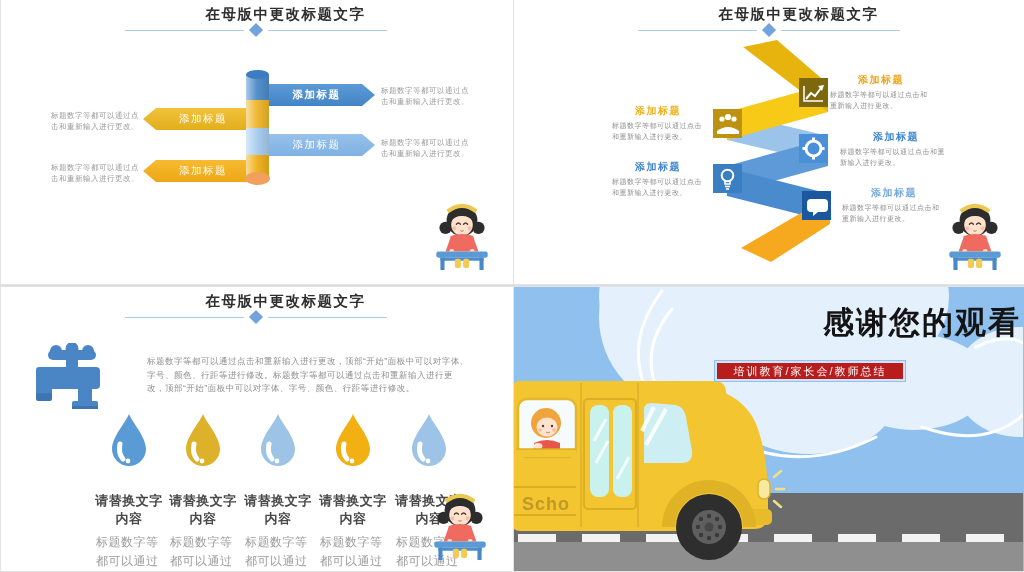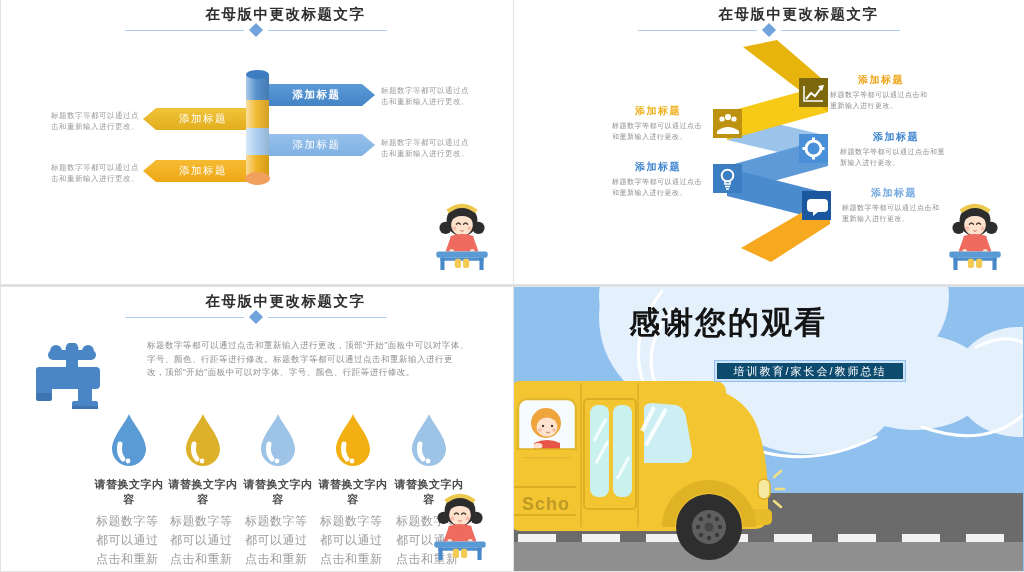--- a/index.html
+++ b/index.html
@@ -32,28 +32,28 @@
        background:linear-gradient(to bottom,#4d8ccb 0 26px,#f0b62b 26px 54px,#a8cdf0 54px 81px,#f0b01c 81px 106px)}
   .cyl-sheen{left:245px;top:74px;width:23px;height:106px;
        background:linear-gradient(90deg,rgba(255,255,255,.55),rgba(255,255,255,.05) 45%,rgba(0,0,0,.12))}
   .cap-top{left:245px;top:70px;width:23px;height:9px;border-radius:50%;background:#3d7cc0}
   .cap-bot{left:244px;top:172px;width:25px;height:13px;border-radius:50%;background:#f2a05e}
   
   .zlabel{font-size:10px;font-weight:bold;text-align:center;letter-spacing:1.5px}
   .zdesc{font-size:7px;color:#8f8f8f;line-height:1.55;margin-top:3px;letter-spacing:.5px;text-align:left}
   
   .dropcol{position:absolute;top:126px;width:74px;text-align:center}
-  .droplabel{font-size:11px;font-weight:bold;color:#4a4a4a;margin-top:6px;letter-spacing:.5px}
+  .droplabel{font-size:13px;font-weight:bold;color:#4a4a4a;margin-top:21px;letter-spacing:.5px}
   .dropdesc{font-size:12px;color:#9b9b9b;line-height:1.6;text-align:left;margin:5px 2px 0 4px;letter-spacing:.5px}
   
-  .thanks-title{position:absolute;left:115px;top:15px;width:392px;text-align:left;
+  .thanks-title{position:absolute;left:115px;top:15px;width:392px;text-align:right;
                 font-size:31px;font-weight:700;color:#141414;letter-spacing:2px;z-index:6}
   .banner{position:absolute;left:200px;top:73px;width:192px;height:22px;border:1px solid #8fc0f0;
           background:#cfe3f7;z-index:6;box-sizing:border-box;padding:2px}
-  .banner-inner{background:#0c4a6e;height:100%;display:flex;align-items:center;justify-content:center;
+  .banner-inner{background:#b91c1c;height:100%;display:flex;align-items:center;justify-content:center;
           color:#fff;font-size:11px;letter-spacing:2px}
   .info{position:absolute;left:260px;top:108px;width:97px;font-size:9px;color:#2b2b2b;
         line-height:1.55;z-index:6;letter-spacing:.5px}
   .girl{position:absolute;width:62px;height:74px}
 </style>
 </head>
 <body>
 
 <svg width="0" height="0" style="position:absolute">
   <symbol id="girl" viewBox="0 0 60 72">
@@ -212,21 +212,21 @@
       <rect x="35" y="15" width="12" height="11"></rect>
       <rect x="11" y="24" width="58" height="22" rx="4"></rect>
       <rect x="5" y="24" width="16" height="32" rx="3"></rect>
       <rect x="47" y="45" width="14" height="14"></rect>
       <rect x="41" y="58" width="26" height="8" rx="2"></rect>
     </g>
     <rect x="5" y="50" width="16" height="8" rx="2" fill="#3e74b0"></rect>
     <rect x="41" y="63" width="26" height="3" fill="#3e74b0"></rect>
   </svg>
 
-  <div class="abs" style="left:146px;top:52px;width:322px;font-size:8.5px;color:#8f8f8f;line-height:1.6;letter-spacing:.5px">标题数字等都可以通过点击和重新输入进行更改，顶部“开始”面板中可以对字体、字号、颜色、行距等进行修改。标题数字等都可以通过点击和重新输入进行更改，顶部“开始”面板中可以对字体、字号、颜色、行距等进行修改。</div>
+  <div class="abs" style="left:146px;top:68px;width:322px;font-size:8.5px;color:#8f8f8f;line-height:1.6;letter-spacing:.5px">标题数字等都可以通过点击和重新输入进行更改，顶部“开始”面板中可以对字体、字号、颜色、行距等进行修改。标题数字等都可以通过点击和重新输入进行更改，顶部“开始”面板中可以对字体、字号、颜色、行距等进行修改。</div>
 
   <div class="dropcol" style="left:91px">
     <svg width="40" height="54" viewBox="0 0 40 54">
       <path d="M20,1 C23,9 37,24 37,36 A17,17 0 1,1 3,36 C3,24 17,9 20,1 Z" fill="#5b9bd5"></path>
       <path d="M11,31 Q9,40 14,46" stroke="#fff" stroke-width="5" fill="none" stroke-linecap="round"></path>
       <circle cx="19" cy="48" r="2.4" fill="#fff"></circle>
     </svg>
     <div class="droplabel">请替换文字内容</div>
     <div class="dropdesc">标题数字等都可以通过点击和重新输入进行更改，</div>
   </div>

